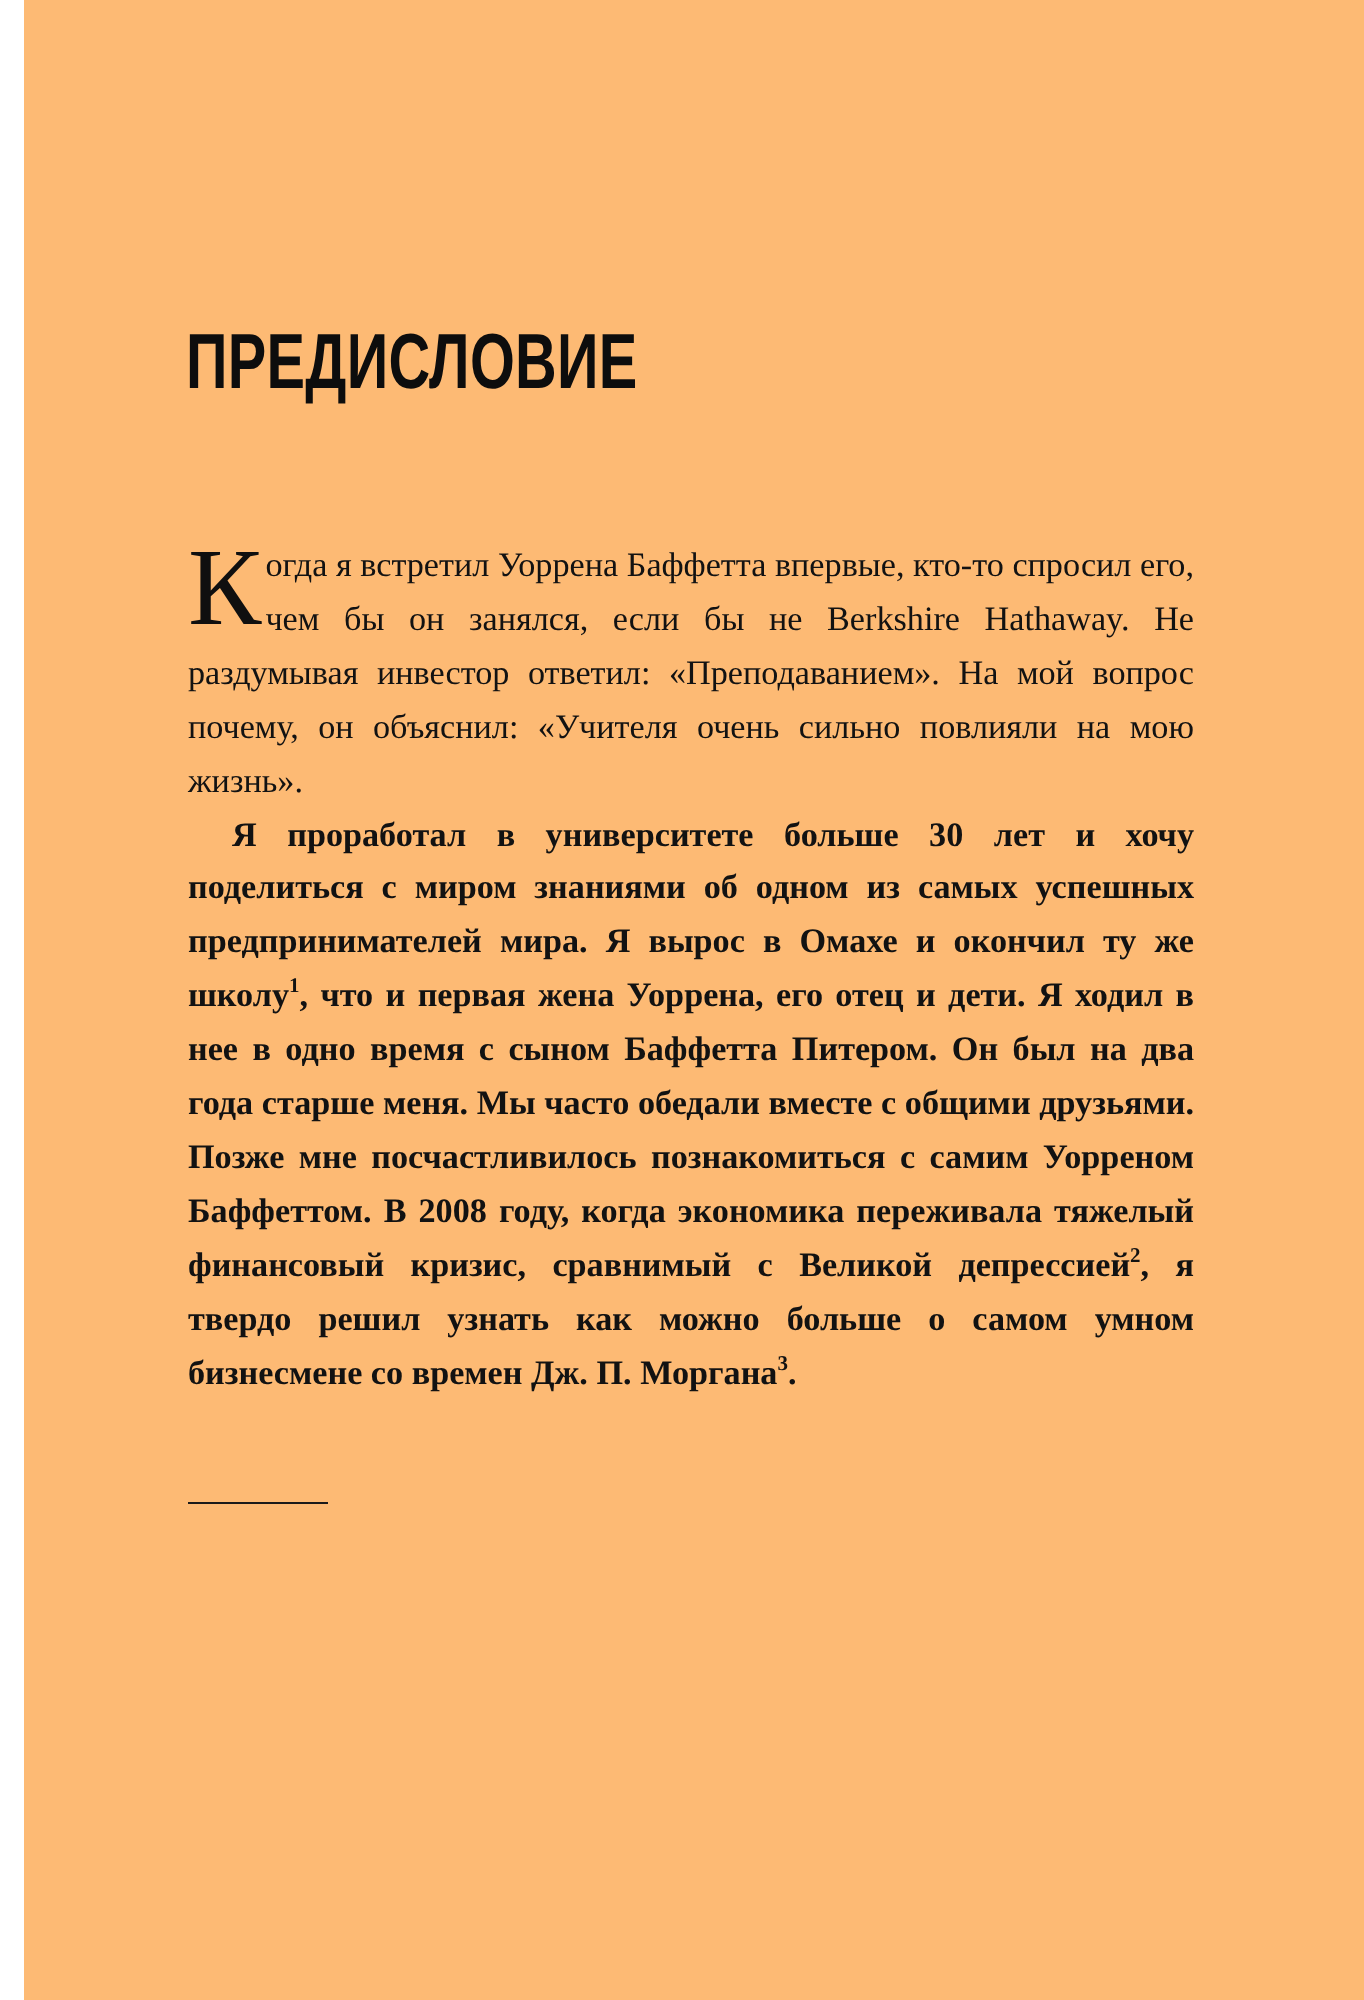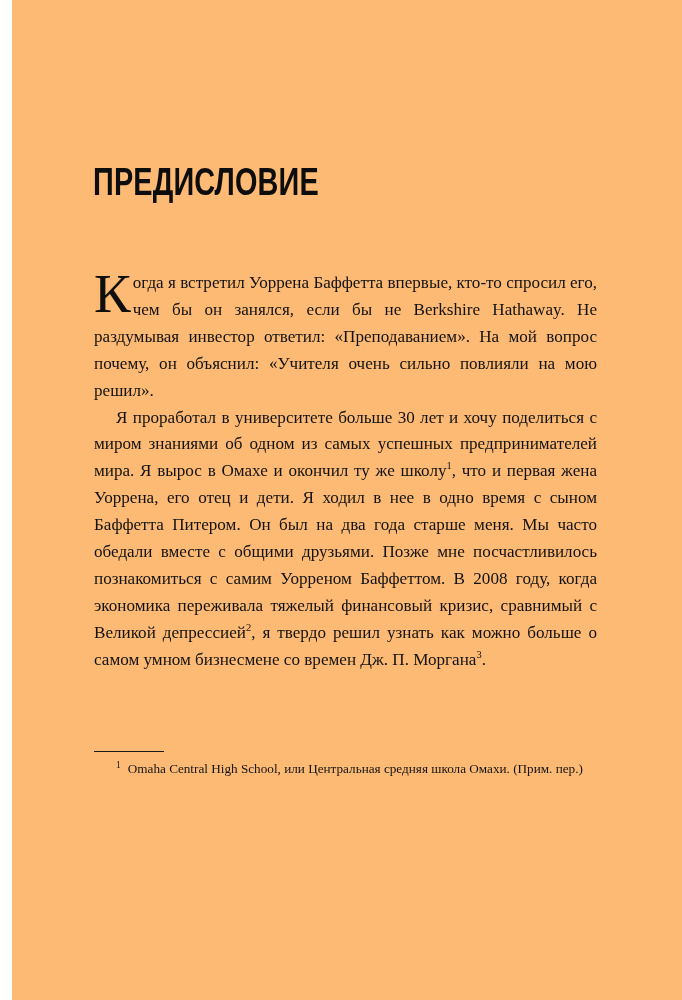--- a/index.html
+++ b/index.html
@@ -53,20 +53,21 @@
     margin: 0;
     font-size: 17.1px;
     line-height: 26.9px;
     text-align: justify;
     text-justify: inter-word;
     hyphens: manual;
     color: #121212;
   }
   .para + .para {
     text-indent: 22px;
+    font-weight: bold;
   }
 
   
   .para-first {
     position: relative;
   }
   .dropcap {
     float: left;
     font-family: "Liberation Serif", "DejaVu Serif", serif;
     font-size: 55px;
@@ -121,31 +122,30 @@
 </head>
 <body>
 
 <div class="page">
 
   <h1 class="chapter-title">ПРЕДИСЛОВИЕ</h1>
 
   <div class="body-block">
 
     <p class="para para-first">
-      <span class="dropcap">К</span><span>огда я встретил Уоррена Баффетта впервые, кто-то спросил его, чем бы он занялся, если бы не Berkshire Hathaway. Не раздумывая инвестор ответил: «Преподаванием». На мой вопрос почему, он объяснил: «Учителя очень сильно повлияли на мою решил».</span>
+      <span class="dropcap">К</span><span>огда я встретил Уоррена Баффетта впервые, кто-то спросил его, чем бы он занялся, если бы не Berkshire Hathaway. Не раздумывая инвестор ответил: «Преподаванием». На мой вопрос почему, он объяснил: «Учителя очень сильно повлияли на мою жизнь».</span>
     </p>
 
     <p class="para"><span>Я проработал в университете больше 30 лет и хочу поделиться с миром знаниями об одном из самых успешных предпринимателей мира. Я вырос в Омахе и окончил ту же школу</span><sup class="fnref">1</sup><span>, что и первая жена Уоррена, его отец и дети. Я ходил в нее в одно время с сыном Баффетта Питером. Он был на два года старше меня. Мы часто обедали вместе с общими друзьями. Позже мне посчастливилось познакомиться с самим Уорреном Баффеттом. В 2008 году, когда экономика переживала тяжелый финансовый кризис, сравнимый с Великой депрессией</span><sup class="fnref">2</sup><span>, я твердо решил узнать как можно больше о самом умном бизнесмене со времен Дж. П. Моргана</span><sup class="fnref">3</sup><span>.</span></p>
 
 
   </div>
 
   <div class="footnote-rule"></div>
 
   <div class="footnotes">
 
-    <p class="footnote"><span class="fnum">1</span><span>Omaha Central High School, или Центральная средняя школа Омахи. (Прим. пер.)</span></p>
 
 
 
   </div>
 
 </div>
 
 </body></html>

